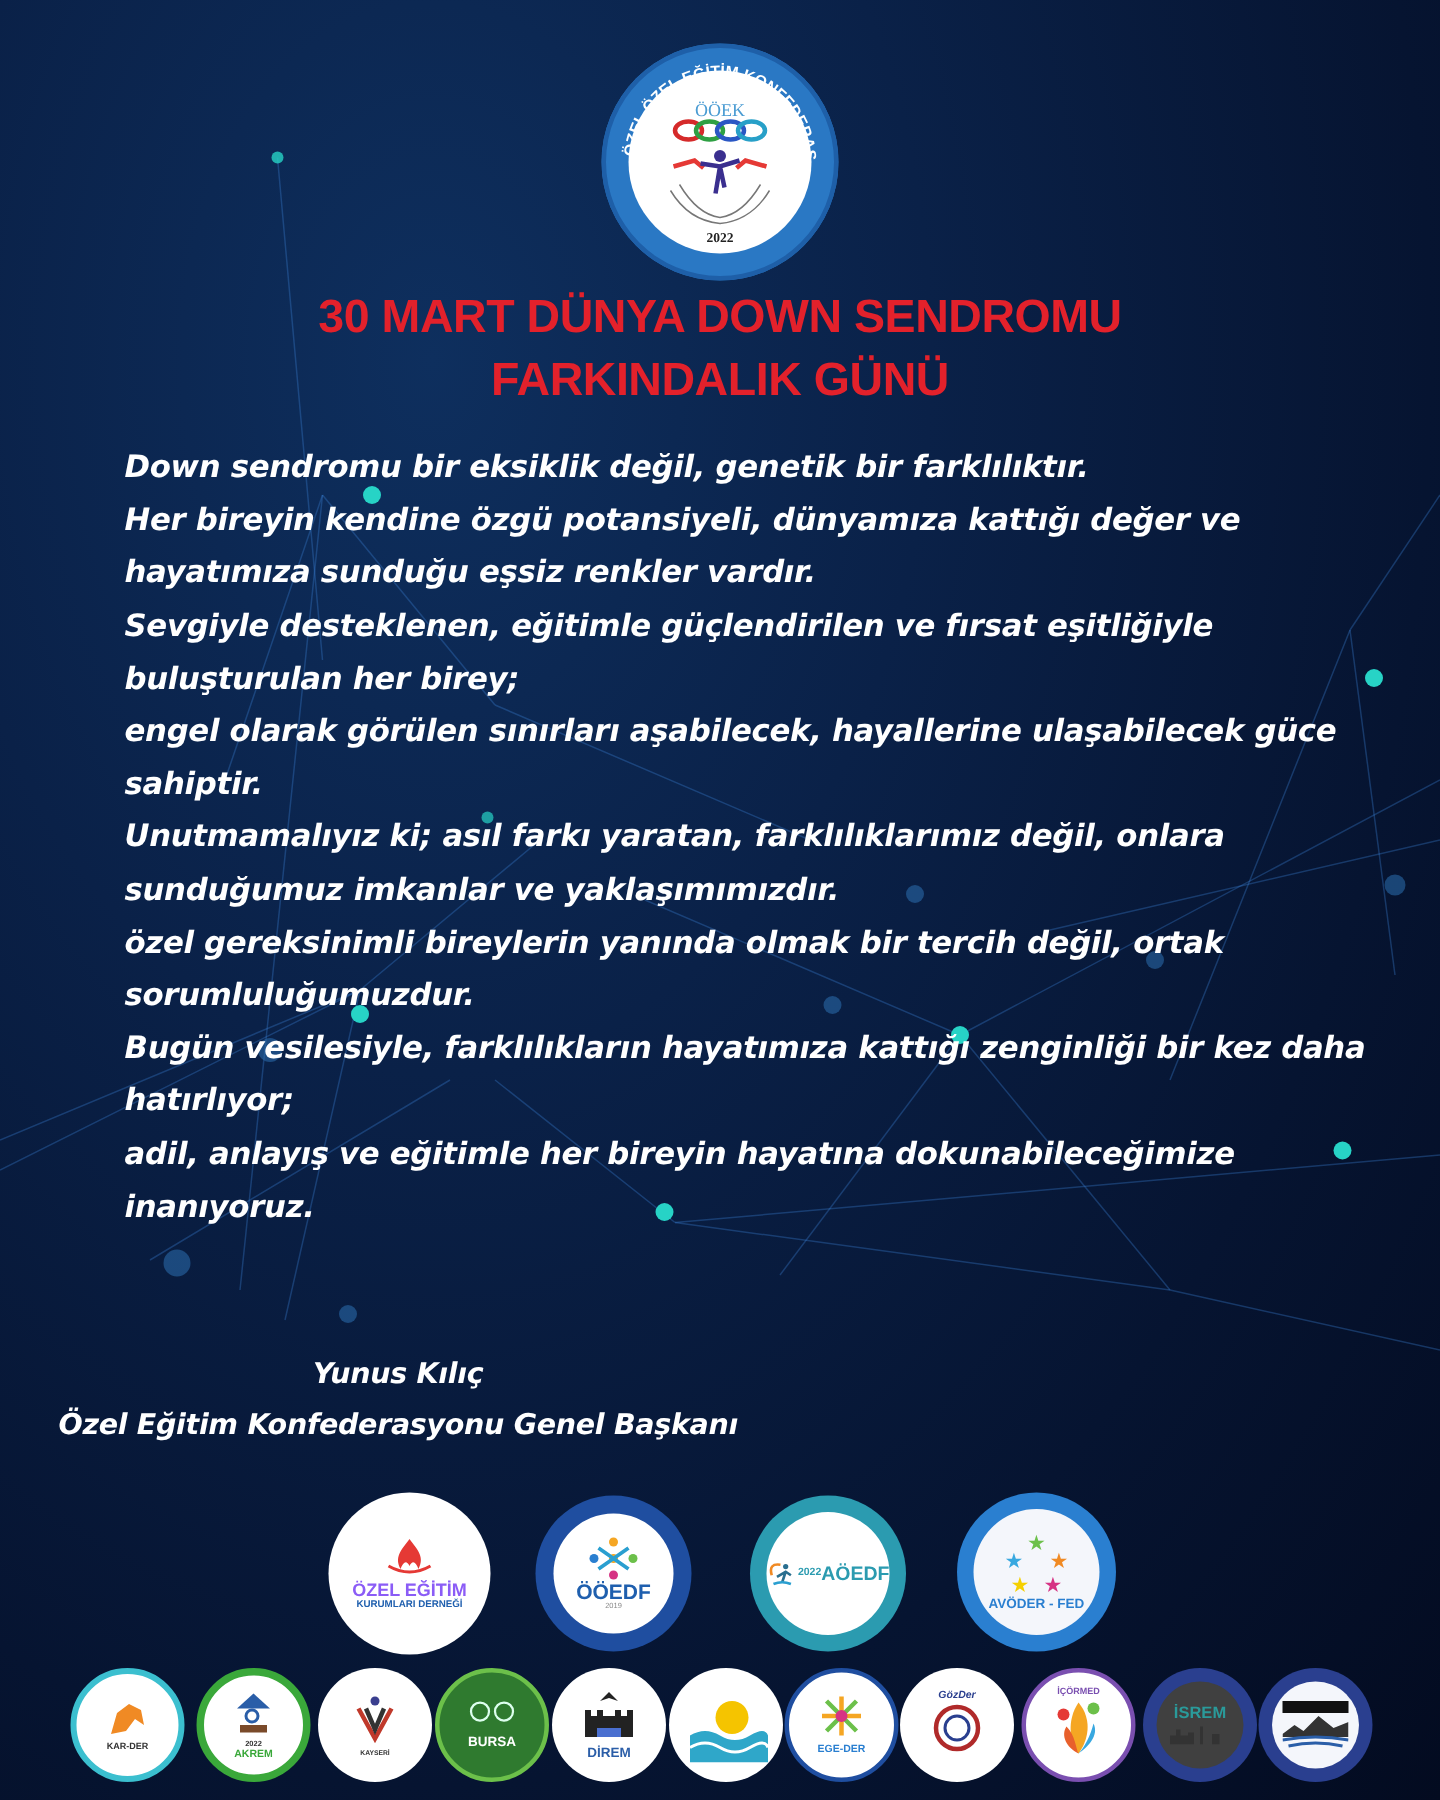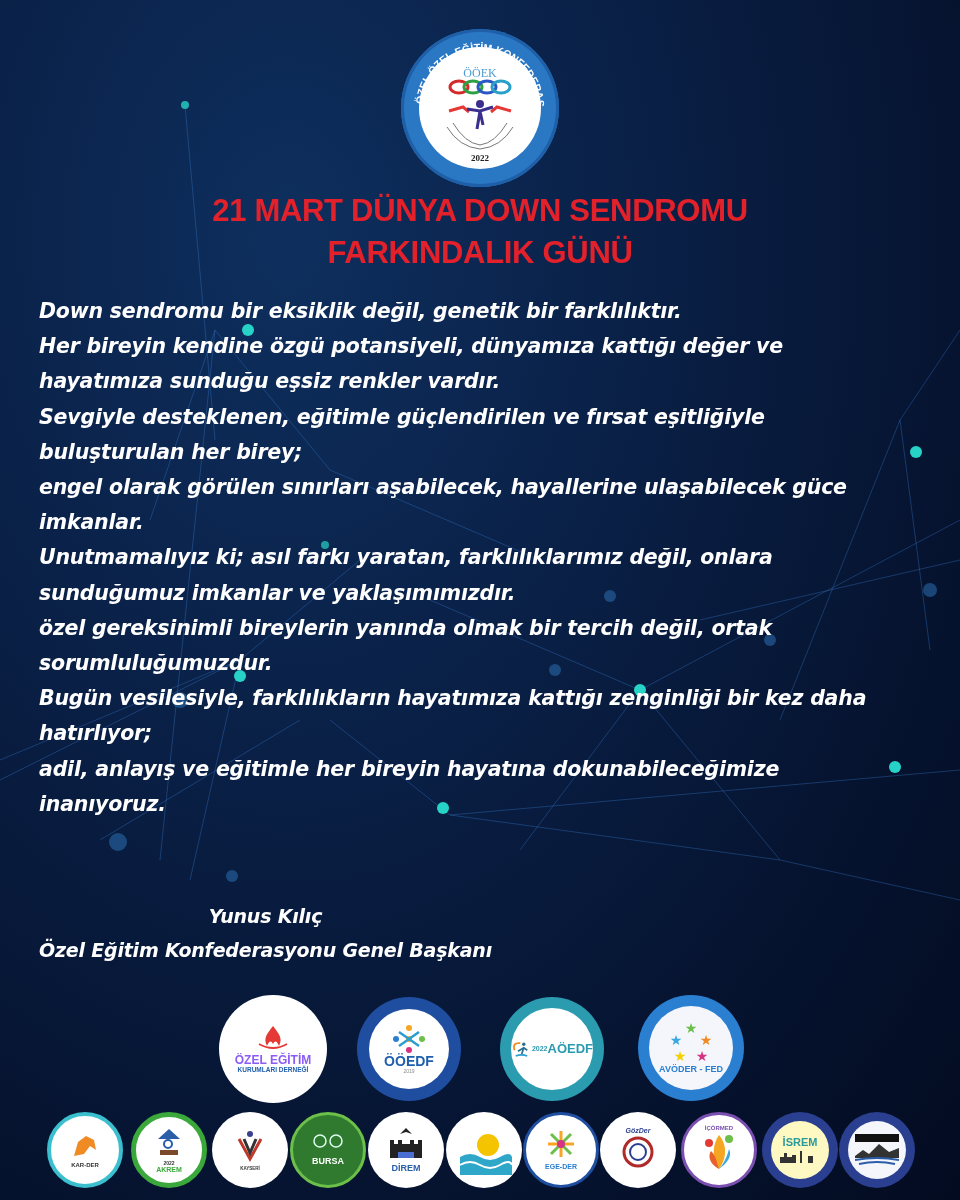--- a/index.html
+++ b/index.html
@@ -16,21 +16,21 @@
     background:#2a78c4; box-shadow:0 0 0 3px #1e5fa8 inset; }
   .main-logo .inner { position:absolute; left:18px; top:18px; width:122px; height:122px; border-radius:50%; background:#fff; }
 
   .title { position:absolute; left:0; width:960px; text-align:center; color:#e3212b;
     font-family:"Liberation Sans", sans-serif; font-weight:bold; font-size:31px; letter-spacing:-0.3px; }
   .title.l1 { top:193px; }
   .title.l2 { top:235px;text-align:center; }
 
   .body-text { position:absolute; left:39px; top:294px; width:900px; color:#ffffff;
     font-family:"DejaVu Sans", sans-serif; font-style:italic; font-weight:bold; font-size:20.5px; line-height:35.2px; letter-spacing:-0.2px; }
-  .body-text .line { display:block; white-space:nowrap; }
+  .body-text .line { display:block; white-space:nowrap;margin-left:44px; }
 
   .signature { position:absolute; left:39px; top:899px; color:#fff; font-family:"DejaVu Sans", sans-serif;
     font-style:italic; font-weight:bold; font-size:19px; line-height:34px; letter-spacing:-0.2px;text-align:center; }
   .signature div { white-space:nowrap; }
 
   .badge { position:absolute; border-radius:50%; background:#fff; overflow:hidden; display:flex; align-items:center; justify-content:center; text-align:center; }
   .badge span { font-family:"Liberation Sans", sans-serif; font-weight:bold; line-height:1.05; }
 </style>
 </head>
 <body>
@@ -105,31 +105,31 @@
         <path d="M92 64 l-14 -4 l-6 5" stroke="#e53935" stroke-width="3" fill="none"></path>
         <circle cx="61" cy="57" r="4" fill="#3a2f8f"></circle>
         <path d="M48 62 L61 64 L74 60 M61 64 L58 82 M61 64 L64 78" stroke="#3a2f8f" stroke-width="3" fill="none"></path>
         <path d="M28 80 Q40 100 61 102 Q82 100 94 80" stroke="#777" stroke-width="1" fill="none"></path>
         <path d="M34 76 Q46 96 61 98 Q76 96 88 76" stroke="#777" stroke-width="1" fill="none"></path>
         <text x="61" y="114" text-anchor="middle" font-family="Liberation Serif, serif" font-weight="bold" font-size="9" fill="#222">2022</text>
       </svg>
     </div>
   </div>
 
-  <div class="title l1">21 MART DÜNYA DOWN SENDROMU</div>
+  <div class="title l1">30 MART DÜNYA DOWN SENDROMU</div>
   <div class="title l2">FARKINDALIK GÜNÜ</div>
 
   <div class="body-text">
     <span class="line">Down sendromu bir eksiklik değil, genetik bir farklılıktır.</span>
     <span class="line">Her bireyin kendine özgü potansiyeli, dünyamıza kattığı değer ve</span>
     <span class="line">hayatımıza sunduğu eşsiz renkler vardır.</span>
     <span class="line">Sevgiyle desteklenen, eğitimle güçlendirilen ve fırsat eşitliğiyle</span>
     <span class="line">buluşturulan her birey;</span>
     <span class="line">engel olarak görülen sınırları aşabilecek, hayallerine ulaşabilecek güce</span>
-    <span class="line">imkanlar.</span>
+    <span class="line">sahiptir.</span>
     <span class="line">Unutmamalıyız ki; asıl farkı yaratan, farklılıklarımız değil, onlara</span>
     <span class="line">sunduğumuz imkanlar ve yaklaşımımızdır.</span>
     <span class="line">özel gereksinimli bireylerin yanında olmak bir tercih değil, ortak</span>
     <span class="line">sorumluluğumuzdur.</span>
     <span class="line">Bugün vesilesiyle, farklılıkların hayatımıza kattığı zenginliği bir kez daha</span>
     <span class="line">hatırlıyor;</span>
     <span class="line">adil, anlayış ve eğitimle her bireyin hayatına dokunabileceğimize</span>
     <span class="line">inanıyoruz.</span>
   </div>
 
@@ -263,21 +263,21 @@
     <svg width="40" height="40" viewBox="0 0 40 40">
           <circle cx="10" cy="12" r="4" fill="#e53935"></circle>
           <circle cx="30" cy="8" r="4" fill="#6cc04a"></circle>
           <path d="M20 4 C30 16 26 30 20 38 C14 30 12 16 20 4Z" fill="#f5a623"></path>
           <path d="M12 20 C18 26 18 34 20 38 C12 34 8 26 12 20Z" fill="#e8602c"></path>
           <path d="M30 18 C28 26 24 34 20 38 C26 34 34 26 30 18Z" fill="#38a8e0"></path>
         </svg></div>
   </div>
 
   <div class="badge" style="left:762px;top:1112px;width:76px;height:76px;background:#2a3f8f;">
-    <div style="width:58px;height:58px;border-radius:50%;background:#fef9c3;display:flex;flex-direction:column;align-items:center;justify-content:center;">
+    <div style="width:58px;height:58px;border-radius:50%;background:#404040;display:flex;flex-direction:column;align-items:center;justify-content:center;">
       <span style="color:#2a9a9a;font-size:11px;">İSREM</span>
       <svg width="40" height="14" viewBox="0 0 40 14">
           <path d="M0 14 V8 h4 V4 h3 v4 h5 V6 h4 v8 h4 V2 h2 v12 h6 V7 h5 v7 h7 V14Z" fill="#333"></path>
         </svg>
     </div>
   </div>
 
   <div class="badge" style="left:839px;top:1112px;width:76px;height:76px;background:#2a3f8f;">
     <div style="width:58px;height:58px;border-radius:50%;background:#f4f6fb;display:flex;flex-direction:column;align-items:center;justify-content:center;">
       <div style="width:44px;height:8px;background:#111;"></div>

